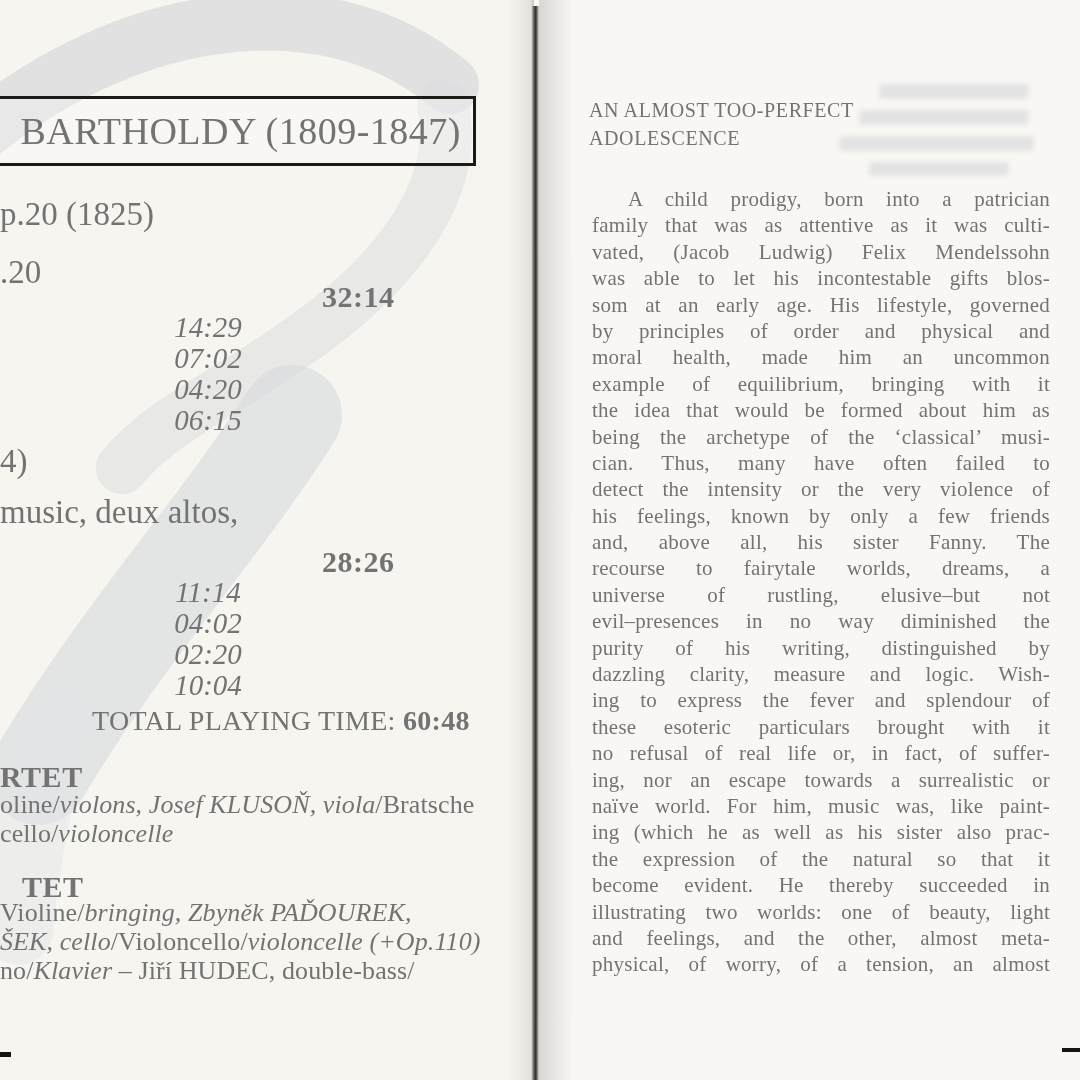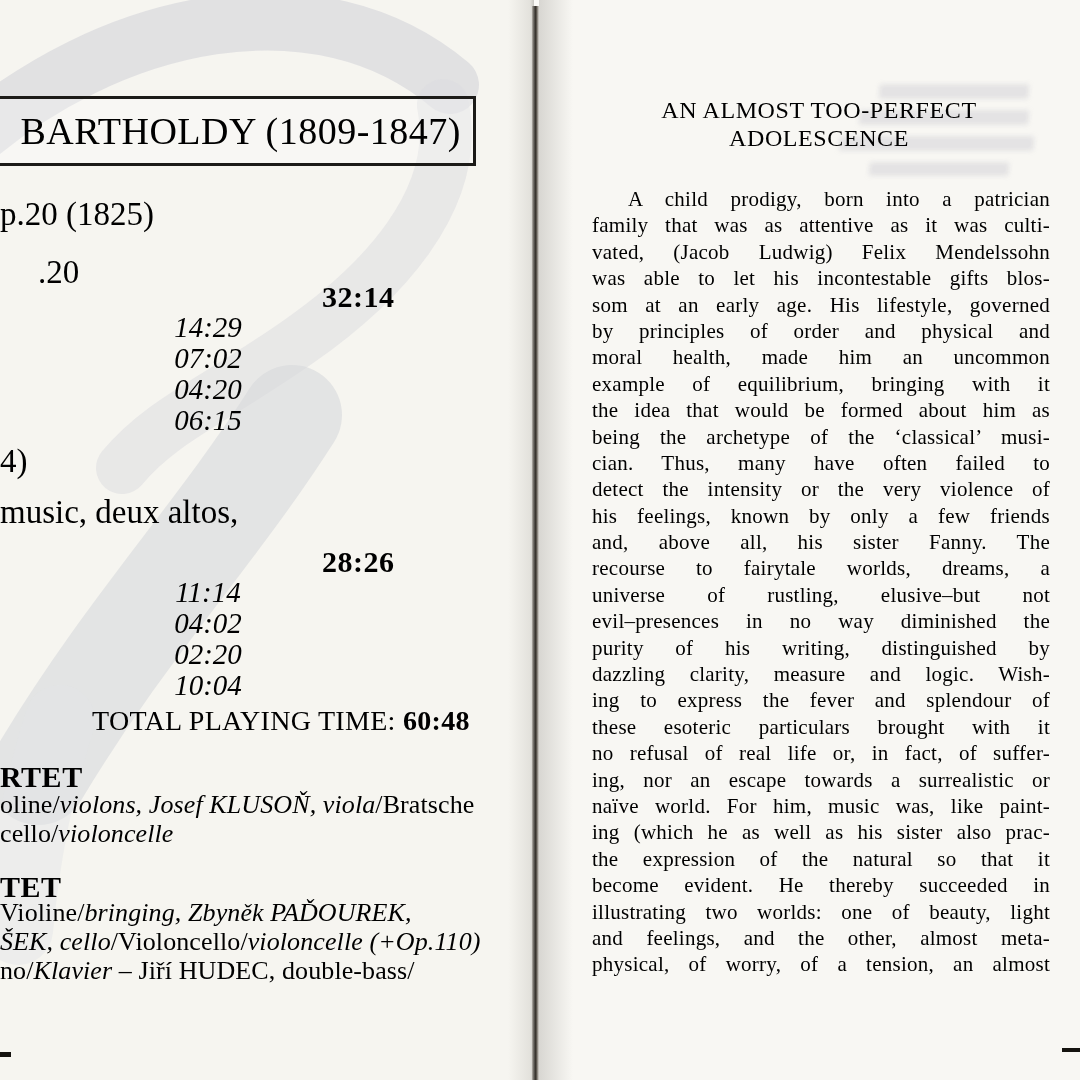--- a/index.html
+++ b/index.html
@@ -1,17 +1,17 @@
 <!DOCTYPE html>
 <html><head>
 <meta charset="utf-8">
 <style>
   html,body{margin:0;padding:0;background:#ffffff;}
   .scan{position:relative;width:1080px;height:1080px;overflow:hidden;background:#fbfaf7;
-        font-family:"Liberation Serif","DejaVu Serif",serif;color:#000000;}
+        font-family:"Liberation Serif","DejaVu Serif",serif;color:#737373;}
 
   
   .page-left{position:absolute;left:0;top:0;width:534px;height:1080px;background:#f6f5f0;overflow:hidden;}
   .page-left .edge-shade{position:absolute;right:0;top:0;width:26px;height:100%;
         background:linear-gradient(to right, rgba(0,0,0,0) 0%, rgba(60,55,45,0.10) 85%, rgba(40,35,30,0.22) 100%);}
   .ornament{position:absolute;left:0;top:0;}
 
   .title-box{position:absolute;left:-30px;top:96px;width:488px;height:64px;
         border:3px solid #1c1b18;display:flex;align-items:center;justify-content:flex-end;
         padding-right:12px;box-sizing:content-box;background:rgba(255,255,255,0.25);}
@@ -31,22 +31,22 @@
   .bd{font-weight:bold;}
 
   
   .gutter{position:absolute;left:532px;top:6px;width:7px;height:1074px;
         background:linear-gradient(to right, rgba(90,80,70,0.25), #312d28 45%, #4a443c 60%, rgba(120,110,95,0.25));}
 
   
   .page-right{position:absolute;left:539px;top:0;width:541px;height:1080px;background:#f8f7f3;overflow:hidden;}
   .page-right .gutter-shade{position:absolute;left:0;top:0;width:34px;height:100%;
         background:linear-gradient(to right, rgba(50,45,38,0.16), rgba(0,0,0,0));}
-  .heading{position:absolute;left:50px;top:96px;width:460px;text-align:center;
-        font-size:24px;line-height:28px;letter-spacing:0.6px;}
+  .heading{position:absolute;left:50px;top:96px;width:460px;
+        font-size:20px;line-height:28px;letter-spacing:0.6px;}
   .essay{position:absolute;left:53px;top:186px;width:458px;font-size:21px;line-height:26.4px;
         letter-spacing:0.25px;}
   .pline{text-align:justify;text-align-last:justify;height:26.4px;overflow:hidden;white-space:normal;}
   .pline:first-child{text-indent:36px;}
 
   .ghost{position:absolute;background:rgba(125,125,148,0.16);filter:blur(2.5px);border-radius:3px;
         transform:skewX(-4deg);}
 
   .mark{position:absolute;background:#15130f;}
 </style>
@@ -61,21 +61,21 @@
       <path d="M 443 105 C 462 200 380 285 298 342 C 212 402 162 420 122 468" stroke="#dcdde0" stroke-width="52" stroke-linecap="round" opacity="0.55"></path>
       <path d="M 292 415 C 212 540 128 625 38 775" stroke="#d7d8dc" stroke-width="100" stroke-linecap="round" opacity="0.6"></path>
       <path d="M 60 720 C 35 800 25 860 18 930" stroke="#e3e4e7" stroke-width="70" stroke-linecap="round" opacity="0.45"></path>
     </svg>
 
     <div class="title-box">
       <span class="t">BARTHOLDY (1809-1847)</span>
     </div>
 
     <div class="frag" style="top:196px;">p.20 (1825)</div>
-    <div class="frag" style="top:254px;padding-left:38px;">.20</div>
+    <div class="frag" style="top:254px;">.20</div>
 
     <div class="work-total" style="top:280px;">32:14</div>
     <div class="tracks" style="top:312px;">
         <div class="track">14:29</div>
         <div class="track">07:02</div>
         <div class="track">04:20</div>
         <div class="track">06:15</div>
       </div>
 
     <div class="frag" style="top:443px;">4)</div>
@@ -88,21 +88,21 @@
         <div class="track">02:20</div>
         <div class="track">10:04</div>
       </div>
 
     <div class="total-line"><span>TOTAL PLAYING TIME: </span><span class="bd">60:48</span></div>
 
     <div class="ens-name" style="top:760px;">RTET</div>
     <div class="ens-line" style="top:790px;"><span>oline/</span><span class="it">violons, Josef KLUSOŇ, viola</span><span>/Bratsche</span></div>
     <div class="ens-line" style="top:819px;"><span>cello/</span><span class="it">violoncelle</span></div>
 
-    <div class="ens-name" style="top:870px;">TET</div>
+    <div class="ens-name" style="top:870px;padding-left:22px;">TET</div>
     <div class="ens-line" style="top:898px;"><span>Violine/</span><span class="it">bringing, Zbyněk PAĎOUREK,</span></div>
     <div class="ens-line" style="top:927px;"><span class="it">ŠEK, cello</span><span>/Violoncello/</span><span class="it">violoncelle</span><span class="it"> (+Op.110)</span></div>
     <div class="ens-line" style="top:956px;"><span>no/</span><span class="it">Klavier</span><span> – Jiří HUDEC, double-bass/</span></div>
 
     <div class="edge-shade"></div>
   </div>
 
   <div class="gutter"></div>
 
   <div class="page-right">

